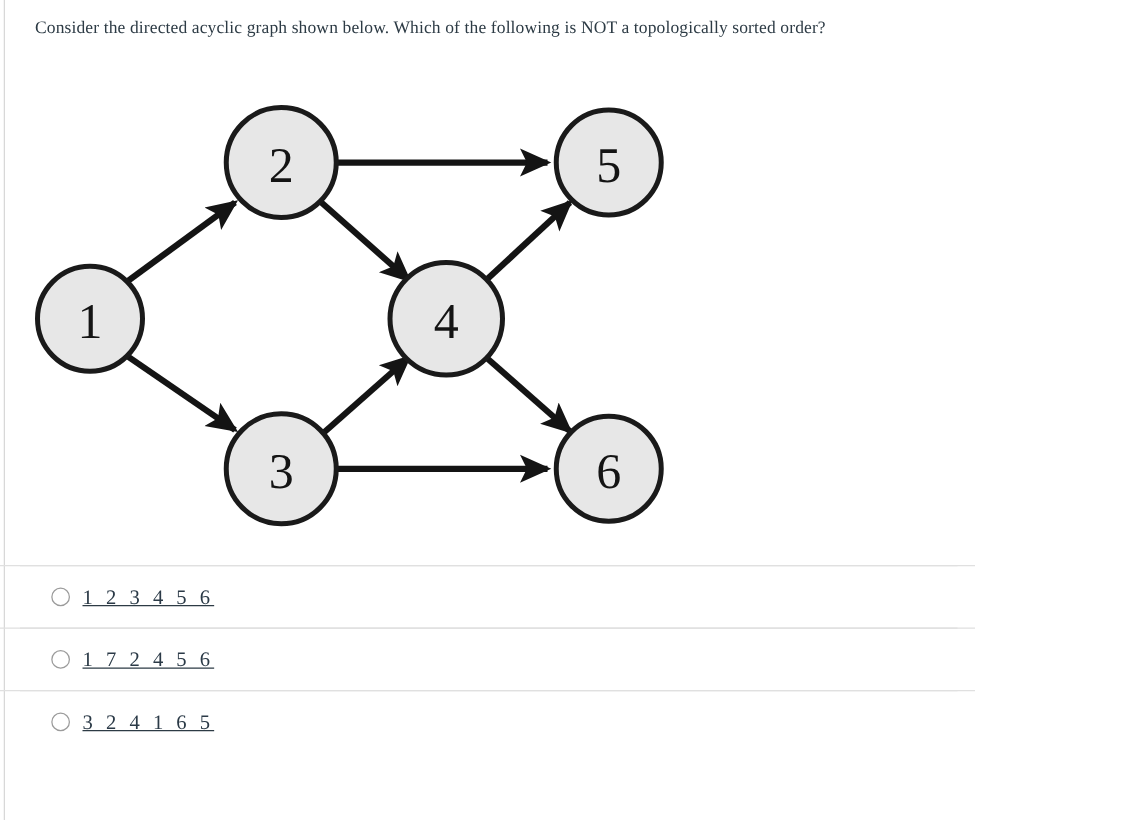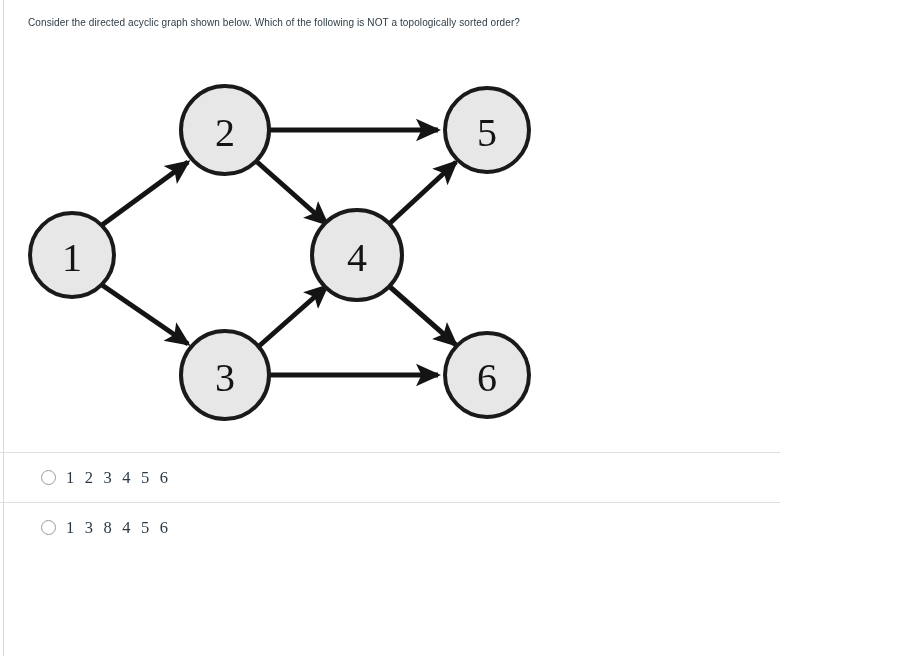--- a/index.html
+++ b/index.html
@@ -25,24 +25,25 @@
     height: 656px;
     background: #d8d8d8;
   }
 
   
   #question-stem {
     position: absolute;
     left: 28px;
     top: 8px;
     width: 850px;
-    font-size: 10px;
+    font-size: 14px;
     line-height: 30px;
     color: #2d3b45;
     letter-spacing: 0.1px;
+    font-family: Liberation Serif, serif;
   }
 
   
   #graph-figure {
     position: absolute;
     left: 0px;
     top: 72px;
     width: 580px;
     height: 360px;
   }
@@ -65,20 +66,21 @@
     fill: none;
   }
   .edge-head { fill: #141414; }
 
   
   #answers {
     position: absolute;
     left: 0;
     top: 452px;
     width: 780px;
+    text-decoration: underline;
   }
   .answer-row {
     position: relative;
     height: 50px;
     border-top: 1px solid #e0e0e0;
     display: flex;
     align-items: center;
     padding-left: 41px;
     box-sizing: border-box;
   }
@@ -161,15 +163,19 @@
   </svg>
 </div>
 
 <div id="answers">
   <div class="answer-row">
     <span class="radio-button"></span>
     <span class="answer-text">1 2 3 4 5 6</span>
   </div>
   <div class="answer-row">
     <span class="radio-button"></span>
-    <span class="answer-text">1 3 8 4 5 6</span>
+    <span class="answer-text">1 7 2 4 5 6</span>
+  </div>
+  <div class="answer-row">
+    <span class="radio-button"></span>
+    <span class="answer-text">3 2 4 1 6 5</span>
   </div>
 </div>
 
 </body></html>

